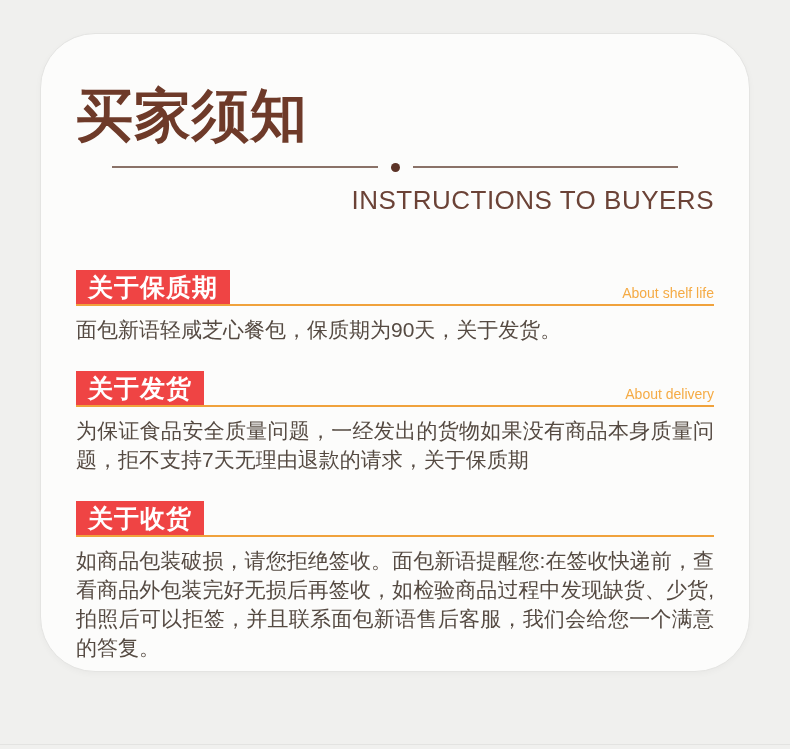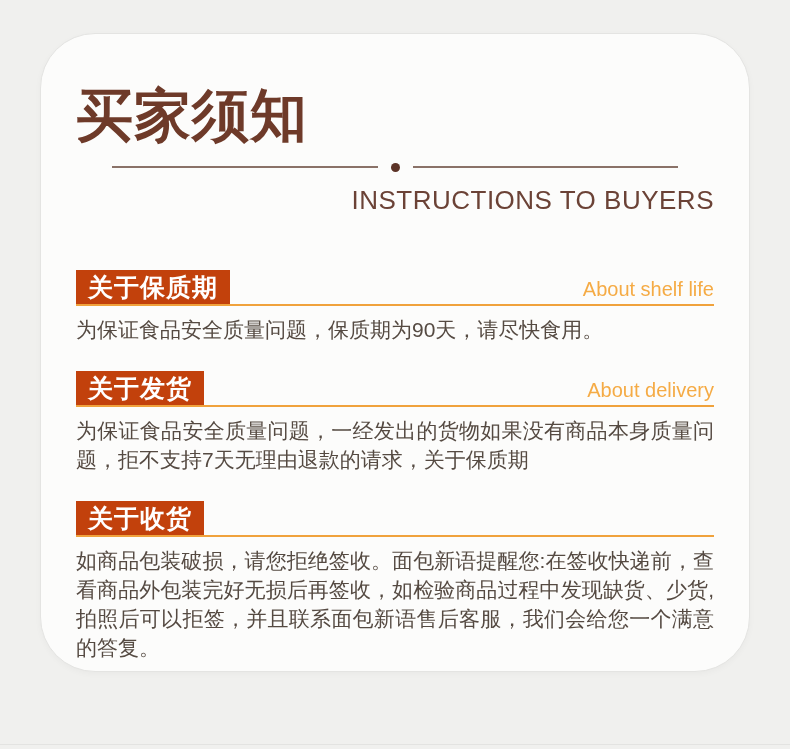--- a/index.html
+++ b/index.html
@@ -63,31 +63,31 @@
   }
   .section { margin-top: 27px; }
   .section:first-child { margin-top: 0; }
   .section-header {
     display: flex;
     justify-content: space-between;
     align-items: flex-end;
     border-bottom: 2px solid #f0a23c;
   }
   .section-badge {
-    background: #c2410c;
+    background: #ef4444;
     color: #ffffff;
     font-size: 25px;
     font-weight: 700;
     line-height: 1;
     padding: 5px 12px 4px;
     letter-spacing: 1px;
   }
   .section-label-en {
     color: #f5ab45;
-    font-size: 20px;
+    font-size: 14px;
     padding-bottom: 3px;
   }
   .section-body {
     margin: 9px 0 0;
     font-size: 21px;
     line-height: 29px;
     color: #554a42;
     text-align: justify;
   }
   .bottom-rule {
@@ -114,21 +114,21 @@
 
   <div class="page-subtitle">INSTRUCTIONS TO BUYERS</div>
 
   <div class="sections">
 
     <div class="section">
       <div class="section-header">
         <span class="section-badge">关于保质期</span>
         <span class="section-label-en">About shelf life</span>
       </div>
-      <p class="section-body">为保证食品安全质量问题，保质期为90天，请尽快食用。</p>
+      <p class="section-body">面包新语轻咸芝心餐包，保质期为90天，关于发货。</p>
     </div>
 
     <div class="section">
       <div class="section-header">
         <span class="section-badge">关于发货</span>
         <span class="section-label-en">About delivery</span>
       </div>
       <p class="section-body">为保证食品安全质量问题，一经发出的货物如果没有商品本身质量问题，拒不支持7天无理由退款的请求，关于保质期</p>
     </div>
 

